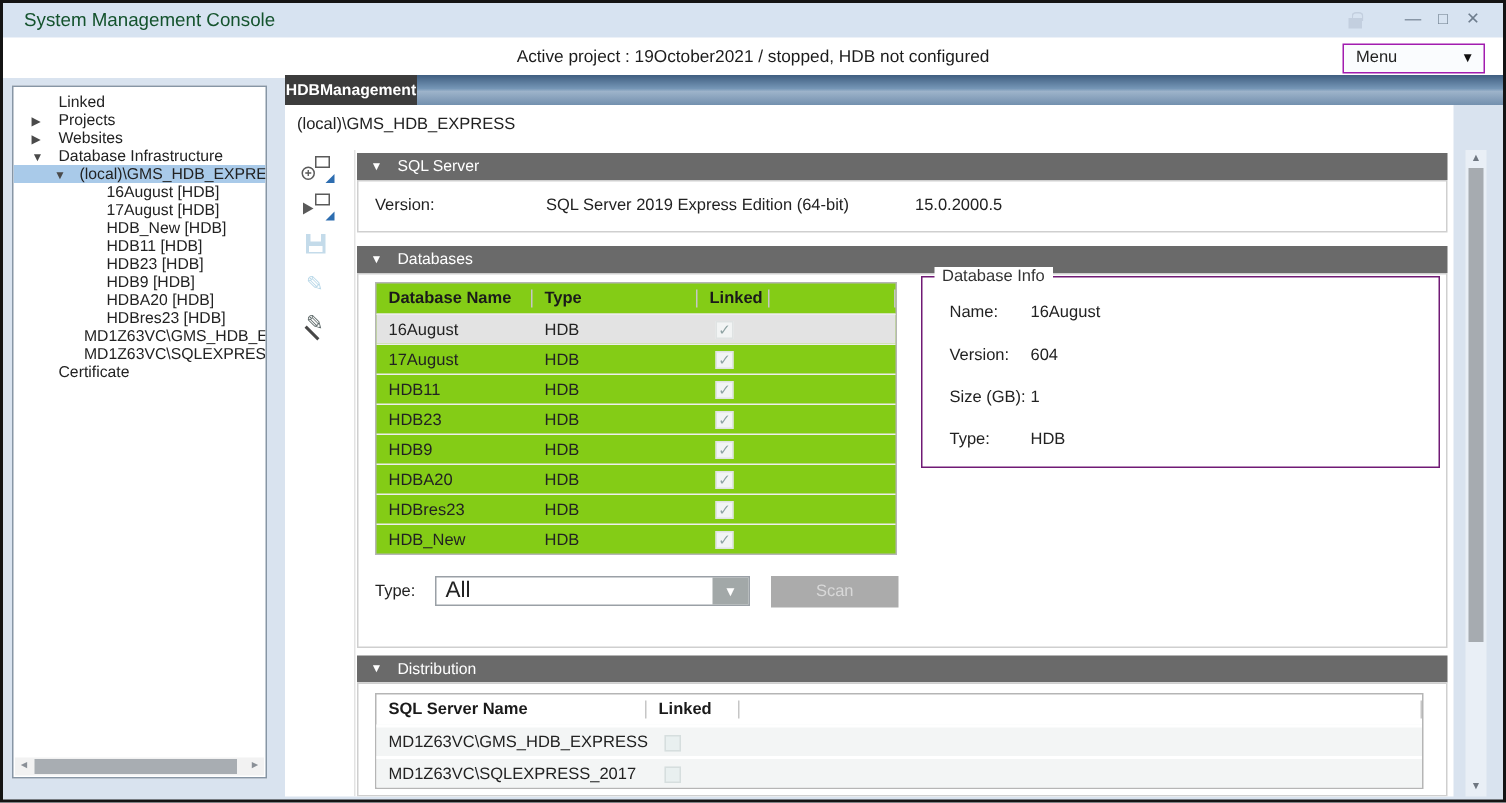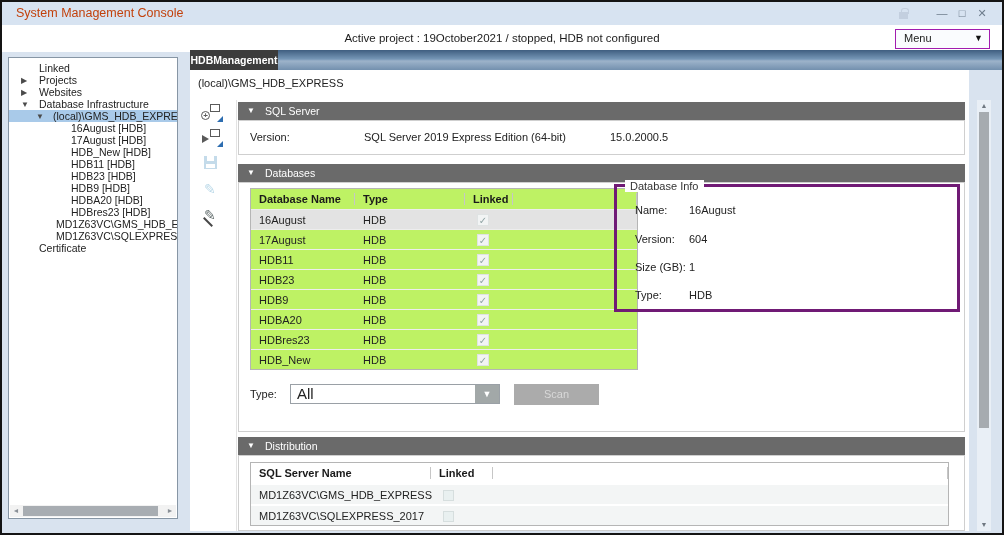--- a/index.html
+++ b/index.html
@@ -2,21 +2,21 @@
 <html><head>
 <meta charset="utf-8">
 <style>
   * { box-sizing: border-box; margin: 0; padding: 0; }
   body { background:#fff; font-family:"Liberation Sans", sans-serif; }
   .stage { position:relative; width:1004px; height:535px; background:#d9e3ef;
            border:2px solid #141414; overflow:hidden; }
 
   
   .titlebar { position:absolute; left:0; top:0; width:1000px; height:23px; background:#d7e3f1; }
-  .title { position:absolute; left:14px; top:0; line-height:23px; font-size:12.5px; color:#c2410c; }
+  .title { position:absolute; left:14px; top:0; line-height:23px; font-size:12.5px; color:#14532d; }
   .win-controls { position:absolute; right:10px; top:0; height:23px; display:flex; align-items:center; }
   .lock { position:relative; width:9px; height:7px; background:#c3cfdf; margin-right:24px; margin-top:3px; }
   .lock::before { content:""; position:absolute; left:1.5px; top:-4px; width:6px; height:5px;
                   border:1.5px solid #c3cfdf; border-bottom:none; border-radius:3px 3px 0 0; }
   .wc { width:20px; text-align:center; color:#6e7d8d; font-size:11px; line-height:23px; cursor:default; }
 
   
   .statusbar { position:absolute; left:0; top:23px; width:1000px; height:27px; background:#ffffff; }
   .status-text { position:absolute; left:0; right:0; top:0; line-height:27px; text-align:center;
                  font-size:11.5px; color:#1c1c1c; }
@@ -78,33 +78,33 @@
   .sec-header .s-ttl { position:absolute; left:27px; top:0; font-size:10.5px; line-height:18px; }
   .sh-sql { top:32px; } .sh-db { top:94px; } .sh-dist { top:367px; }
   .sec-body { position:absolute; left:48px; width:727px; background:#fff; border:1px solid #cfcfcf; }
   .sb-sql { top:50px; height:35px; } .sb-db { top:112px; height:250px; } .sb-dist { top:385px; height:76px; }
 
   .sql-lbl { position:absolute; left:60px; top:50px; line-height:35px; font-size:11px; color:#222; }
   .sql-name { position:absolute; left:174px; top:50px; line-height:35px; font-size:11px; color:#222; }
   .sql-num { position:absolute; left:420px; top:50px; line-height:35px; font-size:11px; color:#222; }
 
   
-  .db-table { position:absolute; left:60px; top:118px; width:388px; border:1px solid #b5b5b5; background:#bef264; font-size:11px; }
+  .db-table { position:absolute; left:60px; top:118px; width:348px; border:1px solid #b5b5b5; background:#84cc16; font-size:11px; }
   .thead { display:flex; height:20px; font-weight:bold; color:#1a1a1a; }
   .thead .cell { position:relative; line-height:20px; padding-left:8px; }
   .thead .cell::after { content:""; position:absolute; right:0; top:4px; bottom:4px; width:1px; background:#c6c6c6; }
   .trow { display:flex; height:20px; border-top:1px solid #ededed; color:#222; }
   .trow .cell { line-height:20px; padding-left:8px; overflow:hidden; white-space:nowrap; }
   .trow.selected { background:#e3e3e3; }
   .c1 { width:104px; } .c2 { width:110px; } .c3 { width:48px; } .c4 { flex:1; }
   .chkbox { display:inline-block; width:12px; height:12px; margin:4px 0 0 4px; background:#f2f4f4;
             border:1px solid #dfe3e3; text-align:center; font-size:10px; line-height:11px; color:#8fa3a3; padding-left:0; }
 
   
-  .info-box { position:absolute; left:424px; top:114px; width:346px; height:128px; border:3px solid #701a75; }
+  .info-box { position:absolute; left:424px; top:114px; width:346px; height:128px; border:1px solid #701a75; }
   .info-legend { position:absolute; left:8px; top:-7px; background:#fff; padding:0 5px; font-size:11px; color:#333; }
   .info-row { position:absolute; left:0; height:13px; font-size:11px; color:#222; width:100%; }
   .info-row .il { position:absolute; left:18px; } .info-row .iv { position:absolute; left:72px; }
   .ir0 { top:17px; } .ir1 { top:46px; } .ir2 { top:74px; } .ir3 { top:102px; }
 
   
   .type-lbl { position:absolute; left:60px; top:314px; line-height:20px; font-size:11px; color:#222; }
   .dropdown { position:absolute; left:100px; top:314px; width:210px; height:20px; border:1px solid #9aa0a6; background:#fff; }
   .dropdown .d-val { position:absolute; left:6px; line-height:18px; font-size:15px; color:#222; }
   .dropdown .d-btn { position:absolute; right:0; top:0; width:24px; height:18px; background:#a2a8a8;

